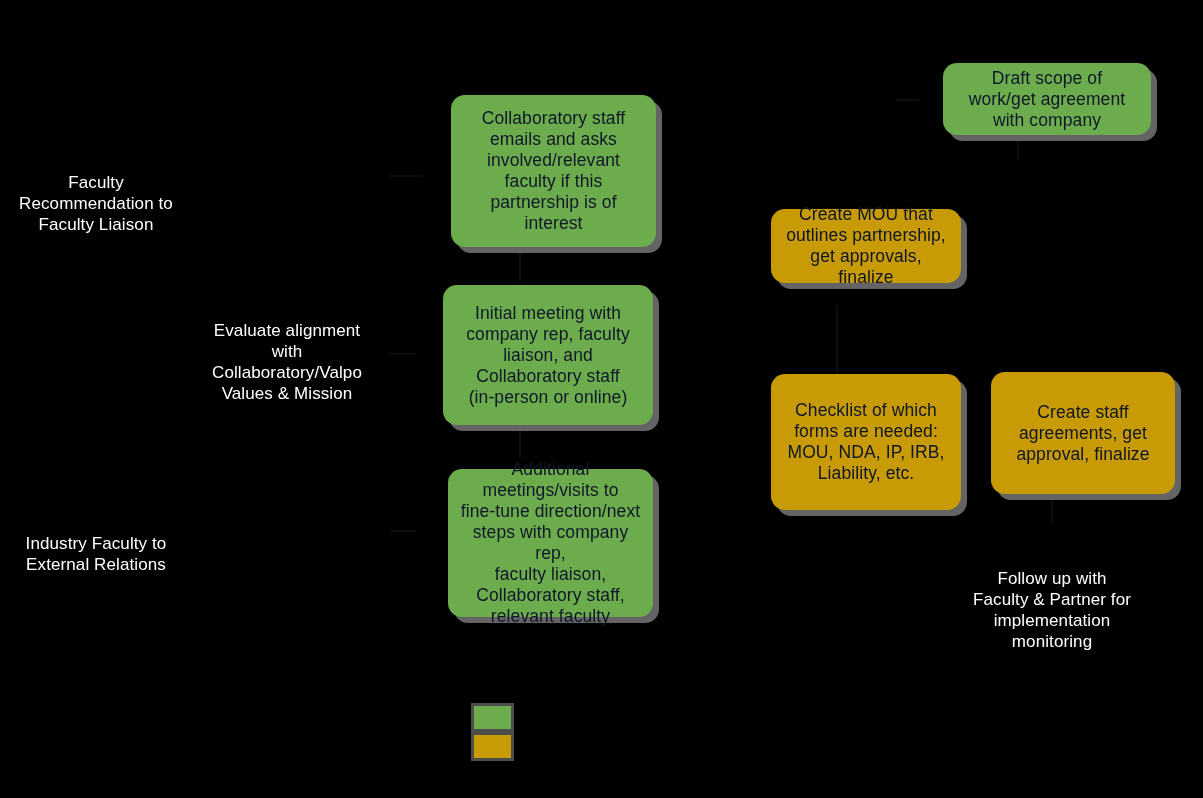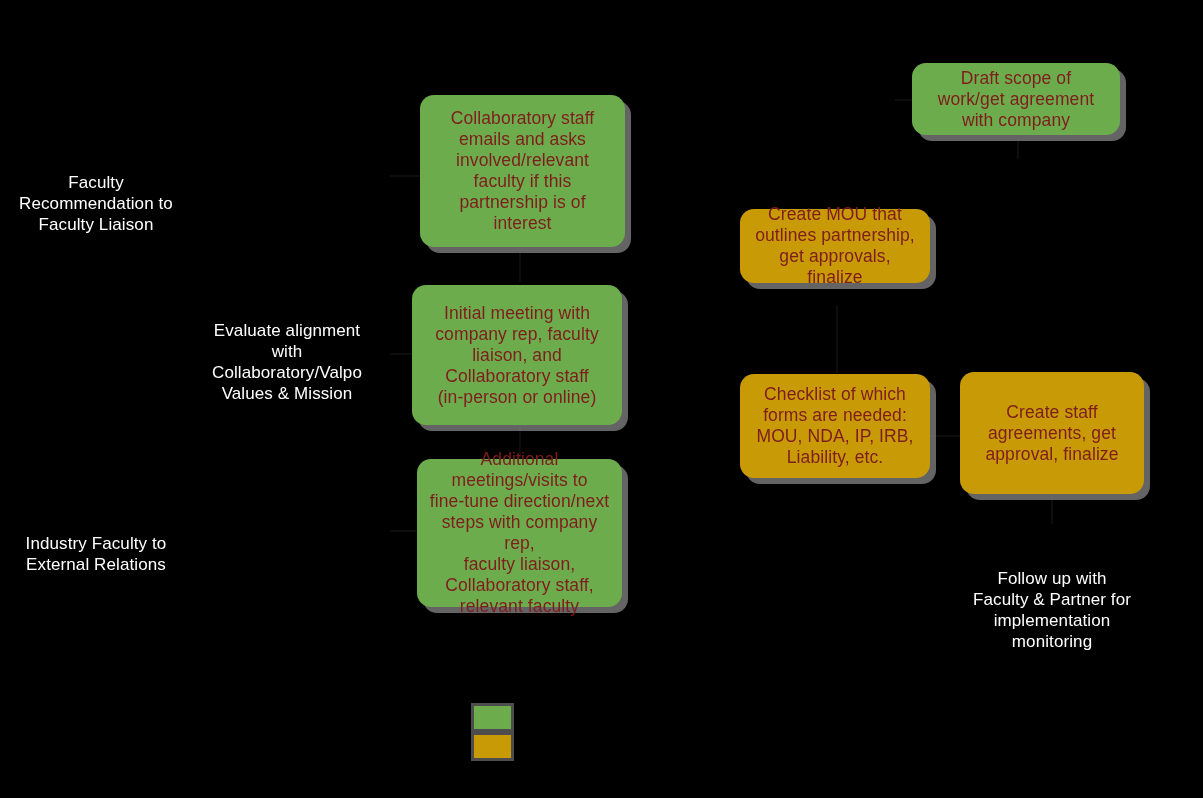--- a/index.html
+++ b/index.html
@@ -35,27 +35,28 @@
   }
   
   .node {
     position: absolute;
     box-sizing: border-box;
     border-radius: 14px;
     display: flex;
     align-items: center;
     justify-content: center;
     text-align: center;
-    color: #7f1d1d;
+    color: #0f172a;
     font-size: 17.5px;
     line-height: 21px;
     white-space: pre-line;
     padding: 4px 8px;
     box-shadow: 6px 6px 0 0 rgba(128,128,128,0.78);
     letter-spacing: 0.1px;
+    margin-left: 31px;
   }
   .node.green { background: #6cac4c; }
   .node.gold  { background: #c79a06; }
 
   
   .connector {
     position: absolute;
     background: #0d0d0d;
   }
   .connector.v { width: 2px; }
@@ -119,38 +120,38 @@
 faculty if this
 partnership is of
 interest</div>
 
   <div class="node green" style="left:412px; top:285px; width:210px; height:140px;">Initial meeting with
 company rep, faculty
 liaison, and
 Collaboratory staff
 (in-person or online)</div>
 
-  <div class="node green" style="left:417px; top:459px; width:205px; height:148px;">Additional
+  <div class="node green" style="left:417px; top:469px; width:205px; height:148px;">Additional
 meetings/visits to
 fine-tune direction/next
 steps with company rep,
 faculty liaison,
 Collaboratory staff,
 relevant faculty</div>
 
   <div class="node green" style="left:912px; top:63px; width:208px; height:72px;">Draft scope of
 work/get agreement
 with company</div>
 
   <div class="node gold" style="left:740px; top:209px; width:190px; height:74px;">Create MOU that
 outlines partnership,
 get approvals,
 finalize</div>
 
-  <div class="node gold" style="left:740px; top:374px; width:190px; height:104px;">Checklist of which
+  <div class="node gold" style="left:740px; top:374px; width:190px; height:136px;">Checklist of which
 forms are needed:
 MOU, NDA, IP, IRB,
 Liability, etc.</div>
 
   <div class="node gold" style="left:960px; top:372px; width:184px; height:122px;">Create staff
 agreements, get
 approval, finalize</div>
 
   <div class="legend">
     <div class="legend-cell top"></div>

